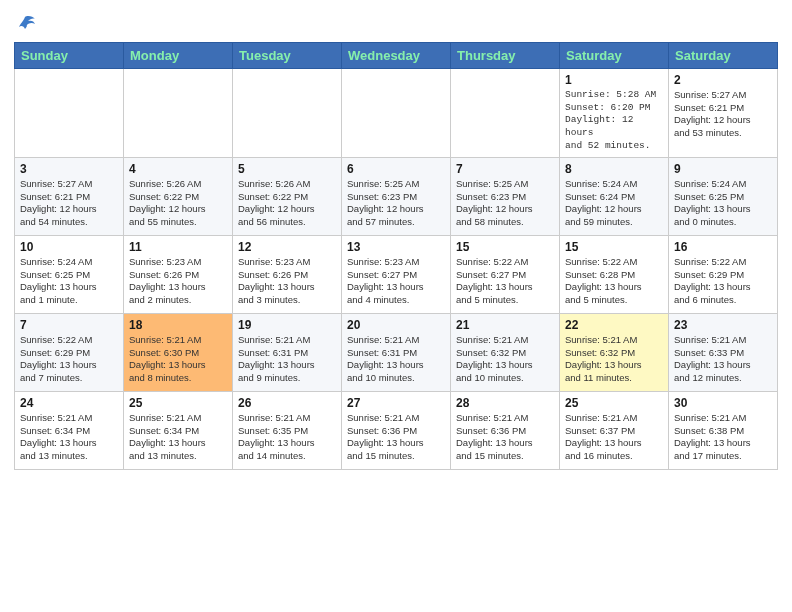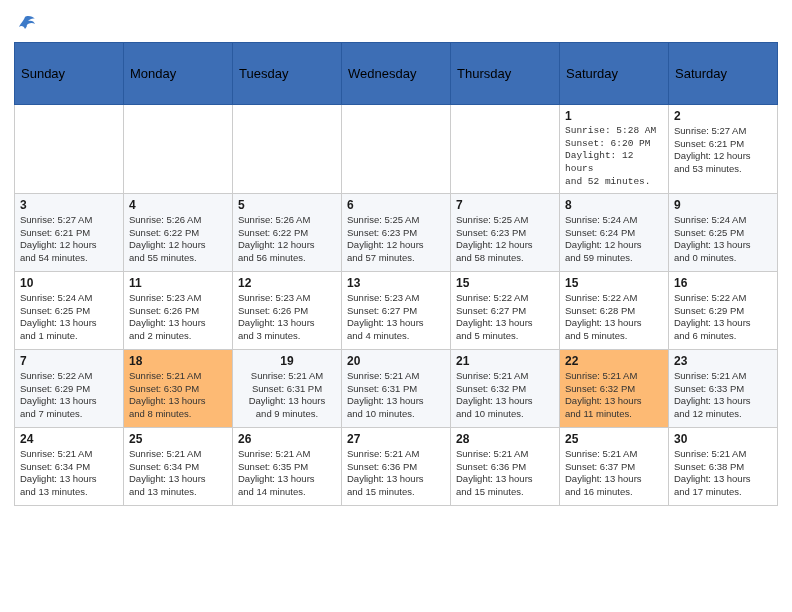--- a/index.html
+++ b/index.html
@@ -40,25 +40,25 @@
       font-size: 15px;
       color: #333;
     }
     .calendar {
       width: 100%;
       border-collapse: collapse;
       table-layout: fixed;
     }
     .calendar th {
       background: #3d6eb5;
-      color: #000000;
+      color: #86efac;
       text-align: left;
-      padding: 23px 6px;
+      padding: 5px 6px;
       font-size: 13px;
-      font-weight: normal;
+      font-weight: bold;
       border: 1px solid #2a5a9f;
     }
     .calendar td {
       border: 1px solid #ccc;
       vertical-align: top;
       padding: 4px 5px;
       height: 78px;
       background: #fff;
     }
     .calendar tr:nth-child(even) td {
@@ -247,42 +247,42 @@
 Daylight: 13 hours
 and 7 minutes.</div>
           </td>
           <td style="background: #fdba74;">
             <div class="day-number">18</div>
             <div class="day-info" style="white-space: pre-line;">Sunrise: 5:21 AM
 Sunset: 6:30 PM
 Daylight: 13 hours
 and 8 minutes.</div>
           </td>
-          <td style="background: rgb(245, 247, 250); text-align: center;">
+          <td style="background: rgb(245, 247, 250);">
             <div class="day-number">19</div>
             <div class="day-info" style="white-space: pre-line;">Sunrise: 5:21 AM
 Sunset: 6:31 PM
 Daylight: 13 hours
 and 9 minutes.</div>
           </td>
           <td style="background: rgb(245, 247, 250);">
             <div class="day-number">20</div>
             <div class="day-info" style="white-space: pre-line;">Sunrise: 5:21 AM
 Sunset: 6:31 PM
 Daylight: 13 hours
 and 10 minutes.</div>
           </td>
           <td style="background: rgb(245, 247, 250);">
             <div class="day-number">21</div>
             <div class="day-info" style="white-space: pre-line;">Sunrise: 5:21 AM
 Sunset: 6:32 PM
 Daylight: 13 hours
 and 10 minutes.</div>
           </td>
-          <td style="background: #fdba74;">
+          <td style="background: #fef9c3;">
             <div class="day-number">22</div>
             <div class="day-info" style="white-space: pre-line;">Sunrise: 5:21 AM
 Sunset: 6:32 PM
 Daylight: 13 hours
 and 11 minutes.</div>
           </td>
           <td style="background: rgb(245, 247, 250);">
             <div class="day-number">23</div>
             <div class="day-info" style="white-space: pre-line;">Sunrise: 5:21 AM
 Sunset: 6:33 PM

